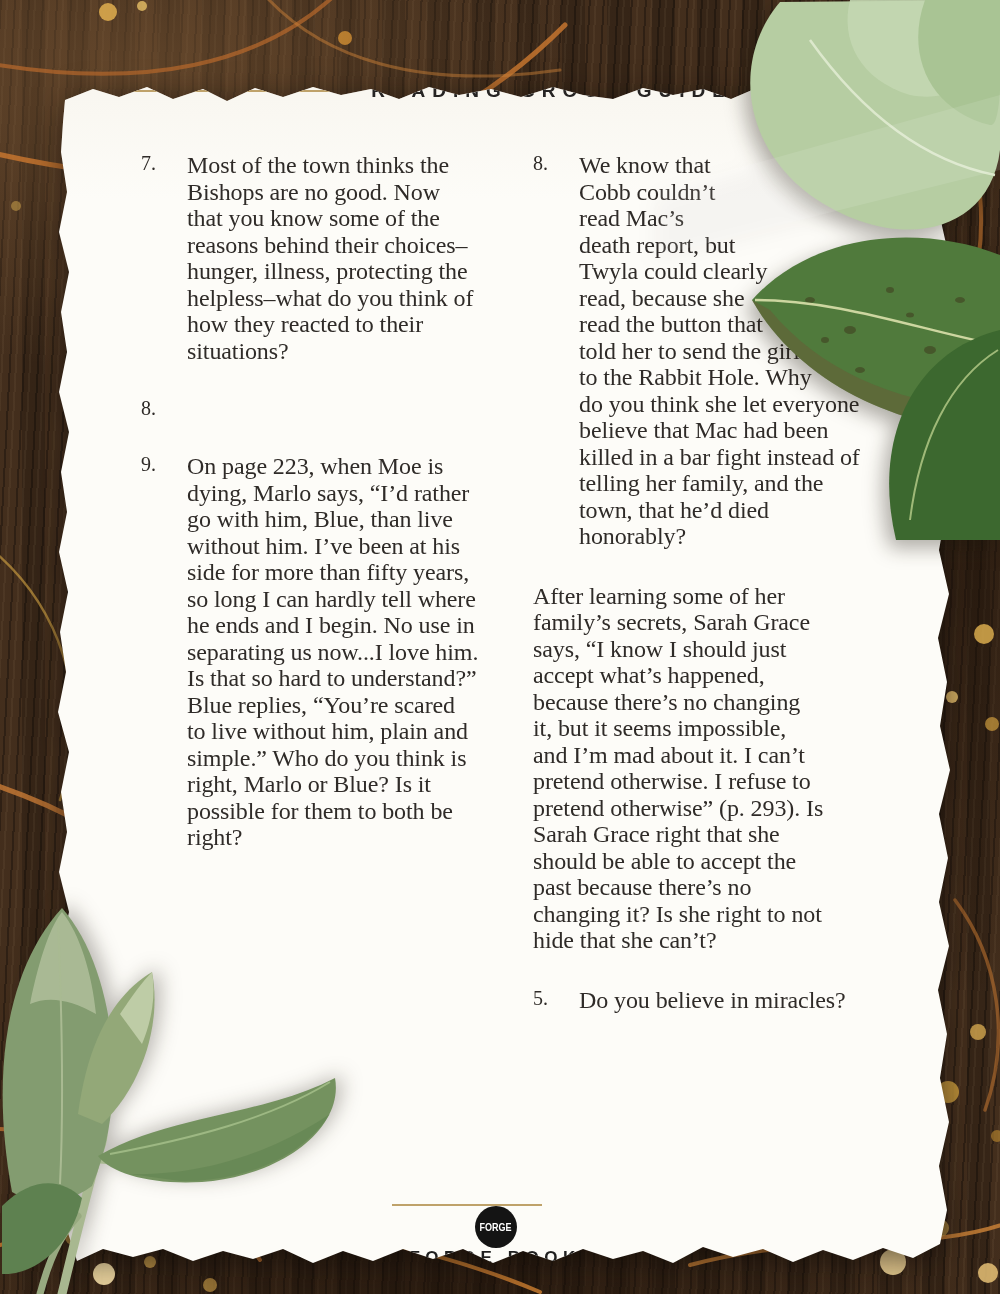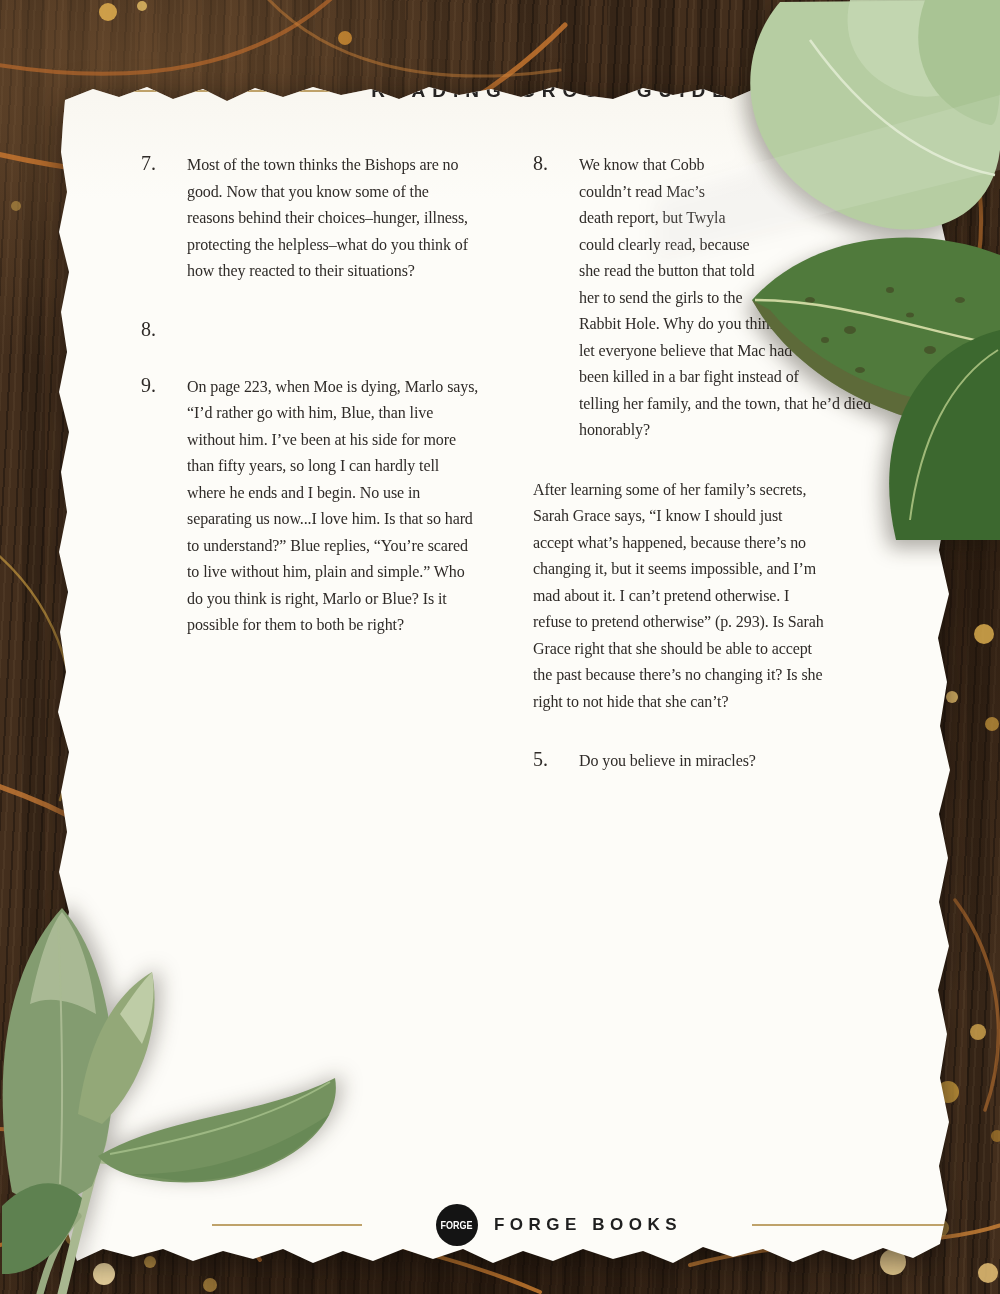--- a/index.html
+++ b/index.html
@@ -25,26 +25,26 @@
   .rule{height:2px;background:#bfa26a;}
   .rule-hd-left{width:216px;margin-right:26px;}
   .rule-hd-right{width:120px;margin-left:26px;}
   .guide-title{
     font-family:"Liberation Sans",sans-serif;font-size:19px;font-weight:600;
     letter-spacing:7px;color:#262423;white-space:nowrap;
   }
   .cols{display:flex;column-gap:54px;padding-left:86px;margin-top:50px;}
   .question{display:flex;margin-bottom:33px;}
   .qnum{flex:0 0 46px;font-size:20px;color:#2f2b28;}
-  .qtext{width:292px;font-size:16px;line-height:26.5px;color:#2f2b28;letter-spacing:-0.1px;}
+  .qtext{width:292px;font-size:24px;line-height:26.5px;color:#2f2b28;letter-spacing:-0.1px;}
   .leaf-wrap-spacer{
     float:right;width:152px;height:216px;
     shape-outside:polygon(0 0,100% 0,100% 100%,78% 100%,55% 72%,28% 42%,0 16%);
   }
-  .guide-footer{position:absolute;left:0;top:1124px;width:897px;display:flex;align-items:center;justify-content:flex-end;}
+  .guide-footer{position:absolute;left:0;top:1124px;width:897px;display:flex;align-items:center;justify-content:center;flex-direction:column;}
   .rule-ft-left{width:150px;margin-right:74px;}
   .rule-ft-right{width:200px;margin-left:70px;}
   .forge-logo{
     width:42px;height:42px;border-radius:50%;background:#141414;
     display:flex;align-items:center;justify-content:center;margin-right:16px;
   }
   .forge-logo span{
     font-family:"Liberation Sans",sans-serif;font-size:11px;font-weight:bold;
     color:#ffffff;letter-spacing:0px;transform:scaleX(.82);
   }

